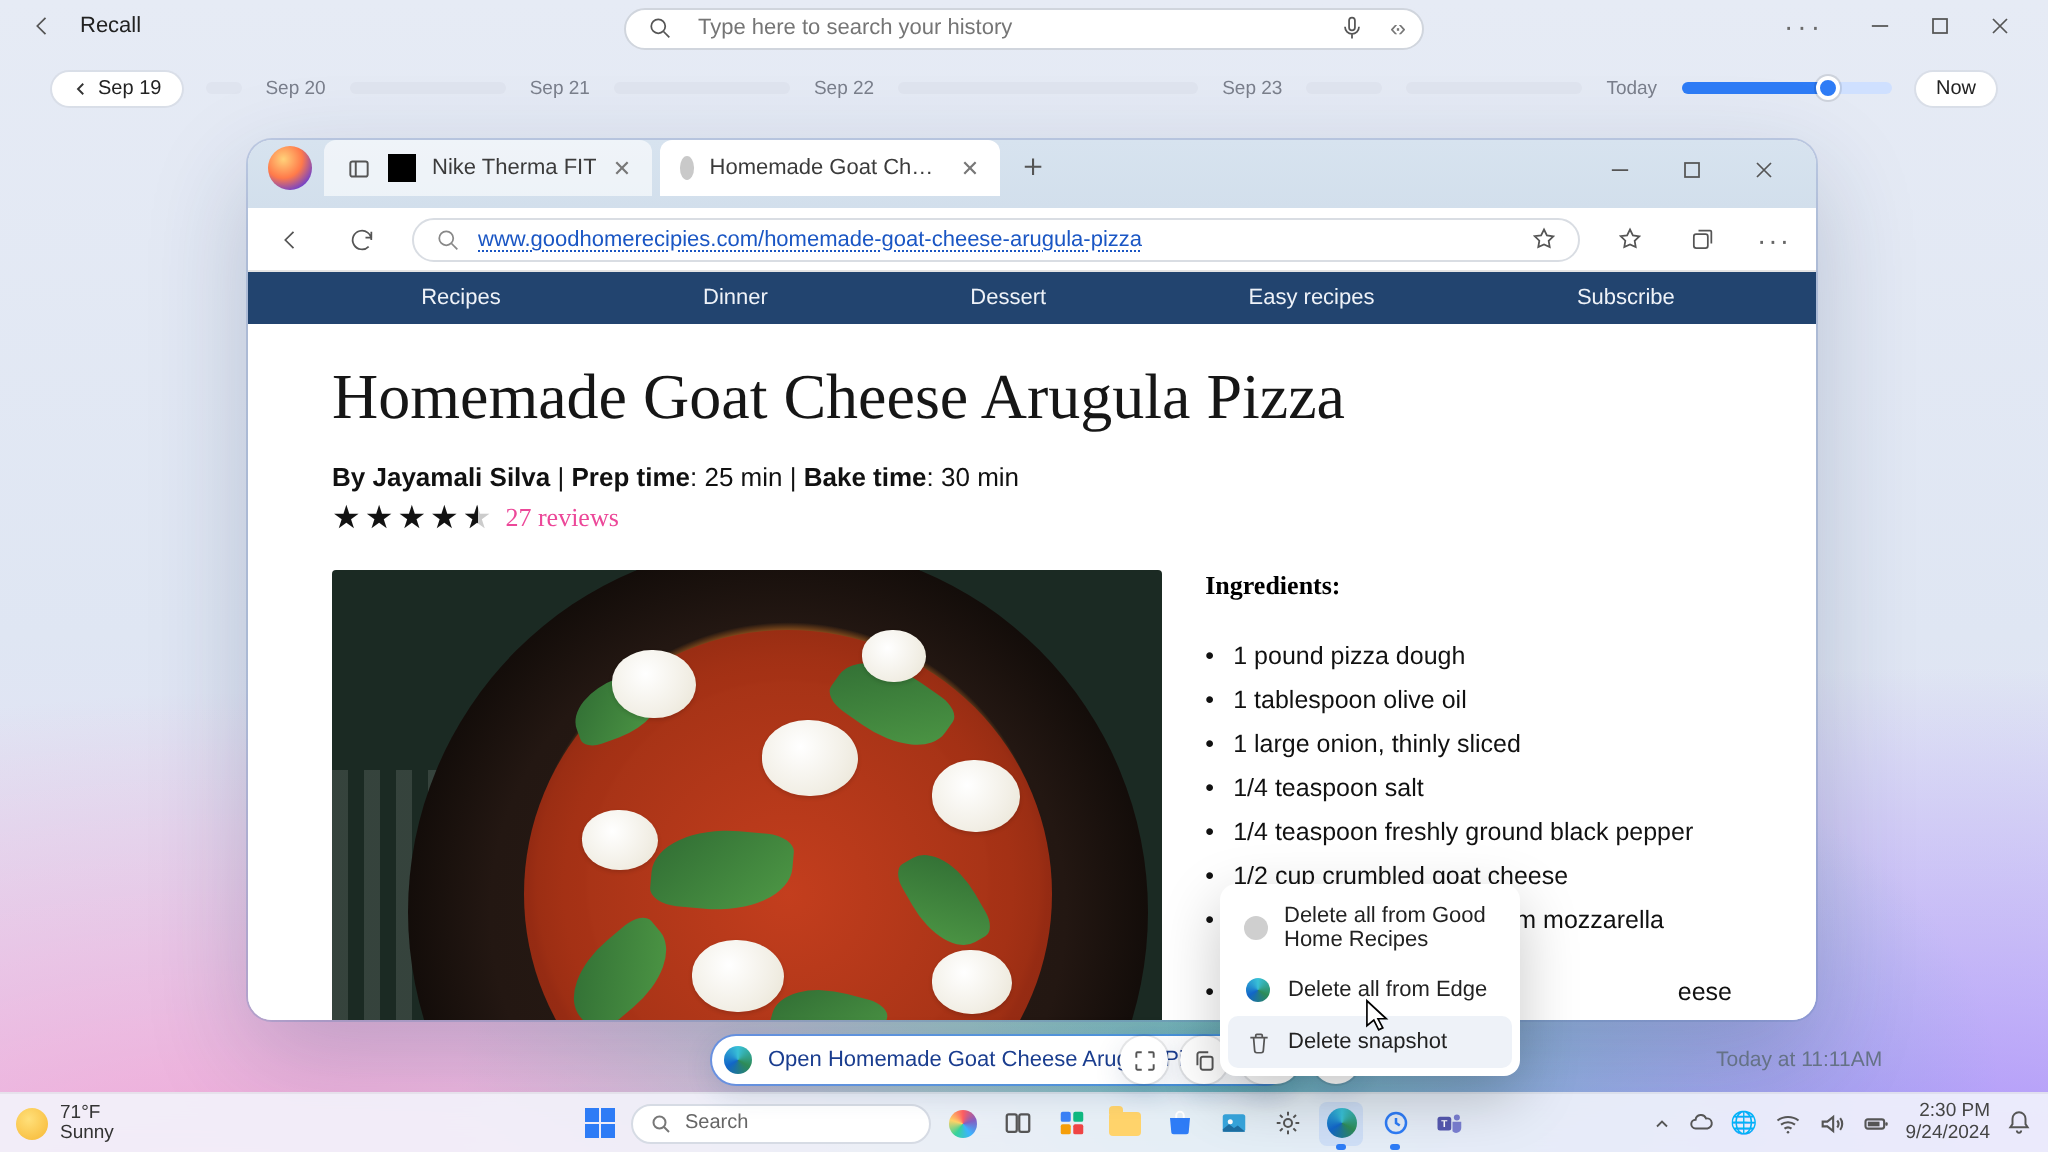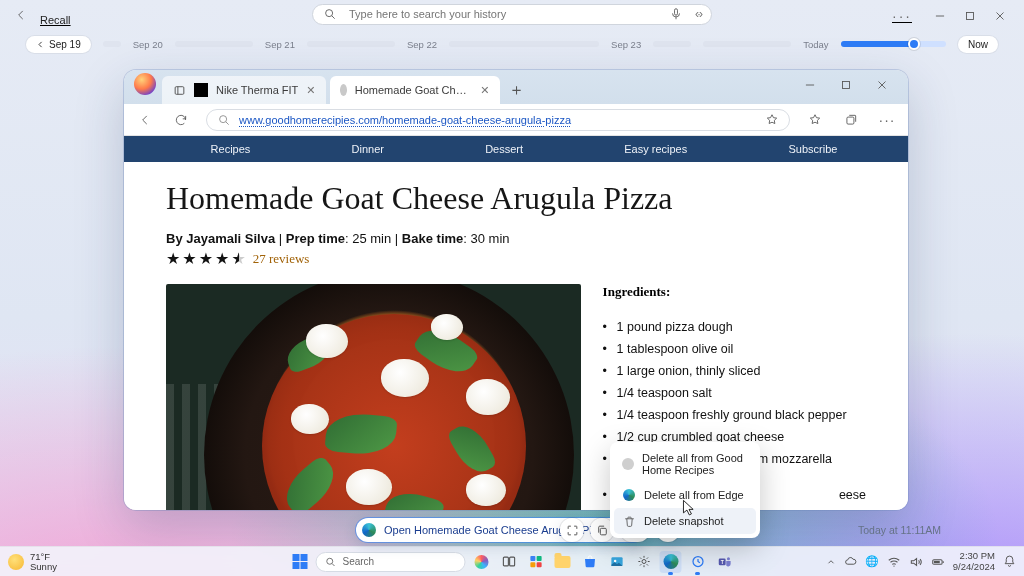--- a/index.html
+++ b/index.html
@@ -8,21 +8,21 @@
 
 .wallpaper { position: absolute; inset: 0;
   background:
     radial-gradient(900px 480px at 12% 110%, rgba(255,105,180,.55), transparent 60%),
     radial-gradient(900px 520px at 95% 112%, rgba(110,60,255,.55), transparent 60%),
     radial-gradient(700px 380px at 60% 94%, rgba(60,210,160,.7), transparent 55%),
     linear-gradient(#e6ebf5, #dfe6f3 55%, #e4def6);
 }
 
 
-.recall-bar { position: absolute; top: 0; left: 0; right: 0; height: 26px; display: flex; align-items: flex-end; padding: 0 10px; gap: 8px; text-decoration: underline; }
+.recall-bar { position: absolute; top: 0; left: 0; right: 0; height: 26px; display: flex; align-items: center; padding: 0 10px; gap: 8px; }
 .rb-back { width: 22px; height: 22px; border-radius: 4px; display:flex; align-items:center; justify-content:center; color:#444; cursor:pointer; }
 .rb-title { font-size: 11px; color:#222; }
 .rb-search { position: absolute; left: 50%; top: 4px; transform: translateX(-50%); width: 400px; height: 20.5px; background:#fff; border:1px solid #d0d5dd; border-radius: 14px; display:flex; align-items:center; padding: 0 10px; gap: 12px; }
 .rb-search input { border:none; outline:none; flex:1; font-size:11px; color:#333; background:transparent; }
 .rb-icons-right { margin-left: auto; display:flex; gap: 14px; align-items:center; color:#6b6b6b; }
 .rb-win { display:flex; gap: 2px; }
 .rb-win div { width: 28px; height: 20px; display:flex; align-items:center; justify-content:center; border-radius:4px; }
 
 
 .timeline { position:absolute; top: 32px; left: 0; right: 0; height: 24px; display:flex; align-items:center; padding: 0 26px; gap: 12px; justify-content: center; }
@@ -31,21 +31,21 @@
 .tl-label { font-size: 9.5px; color:#7a7f8c; }
 .tl-now-track { flex:1; max-width: 240px; height: 6px; background:#cfe0ff; border-radius:3px; position:relative; }
 .tl-now-track .fill { position:absolute; left:0; top:0; bottom:0; width:70%; background:#2e7cf6; border-radius:3px; }
 .tl-now-track .thumb { position:absolute; left:70%; top:50%; width:12px; height:12px; background:#2e7cf6; border:2px solid #fff; border-radius:50%; transform:translate(-50%, -50%); box-shadow:0 0 0 1px rgba(0,0,0,.1); }
 
 
 .snap { position:absolute; left: 124px; top: 70px; width: 784px; height: 440px; border-radius: 12px; overflow:hidden; box-shadow: 0 18px 50px rgba(30,50,90,.22), 0 0 0 1px rgba(120,150,200,.35); background:#f3f3f3; }
 .snap .titlebar { height: 34px; background: linear-gradient(#d7e3ef, #d2dfec); display:flex; align-items:flex-end; padding: 0 8px; }
 .avatar { width: 22px; height: 22px; border-radius: 50%; margin: 0 6px 6px 2px;
   background: radial-gradient(circle at 35% 30%, #ffd27a, #ff7a4a 45%, #6a3fd1 80%); align-self:center; }
-.tab-strip { display:flex; align-items:flex-end; height:100%; }
+.tab-strip { display:flex; align-items:flex-start; height:100%; }
 .tab { height: 28px; padding: 0 10px; display:flex; align-items:center; gap:8px; font-size: 11px; color:#3b3b3b; border-radius: 6px 6px 0 0; position:relative; min-width: 160px; max-width: 170px; }
 .tab.inactive { background: rgba(255,255,255,.6); margin-right:4px; }
 .tab.active { background:#fff; }
 .tab .ico { width:14px; height:14px; display:flex; align-items:center; justify-content:center; }
 .tab .favicon-nike { width:14px; height:14px; background:#000; }
 .tab .favicon-gen { width:12px; height:12px; border-radius:50%; background:#c9c9c9; }
 .tab .close { margin-left:auto; color:#777; }
 .tab .label { white-space:nowrap; overflow:hidden; text-overflow:ellipsis; }
 .newtab { width:26px; height:26px; display:flex; align-items:center; justify-content:center; color:#555; margin-left:4px; margin-bottom:1px; }
 .wincontrols { margin-left:auto; display:flex; align-self:flex-start; margin-top:2px; }
@@ -59,21 +59,21 @@
 .sitebar { height: 26px; background:#22446f; display:flex; align-items:center; justify-content:space-around; padding:0 28px; }
 .sitebar span { color:#eef2f8; font-size:11px; cursor:pointer;padding-left:16px; }
 
 .page { background:#fff; height: calc(100% - 34px - 32px - 26px); padding: 18px 42px; overflow:hidden; position:relative; }
 .page h1 { font-family: Georgia, "Times New Roman", serif; font-weight:400; font-size: 32px; color:#161616; margin-bottom: 14px; }
 .byline { font-family: Georgia, serif; font-size: 13px; color:#111; margin-bottom: 2px; }
 .byline b { font-weight:700; }
 .rating { display:flex; align-items:center; gap:7px; margin-bottom:16px; }
 .stars { display:flex; gap:2px; }
 .star { color:#121212; }
-.rvw { font-family: Georgia, serif; font-size:13px; color:#a16207; }
+.rvw { font-family: Georgia, serif; font-size:13px; color:#ec4899; }
 
 .cols { display:flex; gap:22px; }
 .photo { width: 430px; height: 260px; border-radius:2px; position:relative; overflow:hidden; background:#1b2a23; }
 .plate { position:absolute; left:38px; top:-14px; width:370px; height:370px; border-radius:50%;
   background: radial-gradient(circle at 50% 50%, #2a1c15 0%, #231712 55%, #120c09 72%, #090604 100%); }
 .crust { position:absolute; left:78px; top:12px; width:300px; height:300px; border-radius:50%;
   background: radial-gradient(circle at 50% 48%, #d98a3c 0 46%, #b86a26 47% 52%, #8a4e1b 58%, transparent 60%); }
 .sauce { position:absolute; left:96px; top:30px; width:264px; height:264px; border-radius:50%;
   background: radial-gradient(circle at 50% 50%, #c23a1c, #a32e14 60%, #8a2710 90%); opacity:.95; }
 .leaf { position:absolute; border-radius: 60% 20% 60% 20%; background: linear-gradient(135deg,#2f6b33,#4f9a46); transform: rotate(20deg); }

